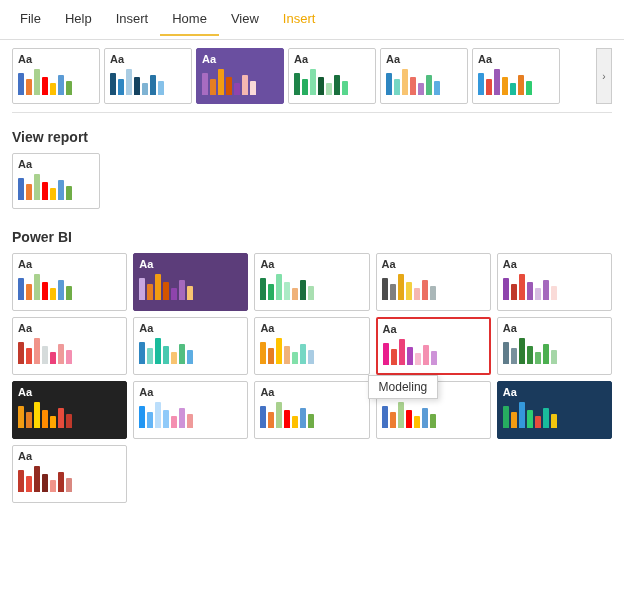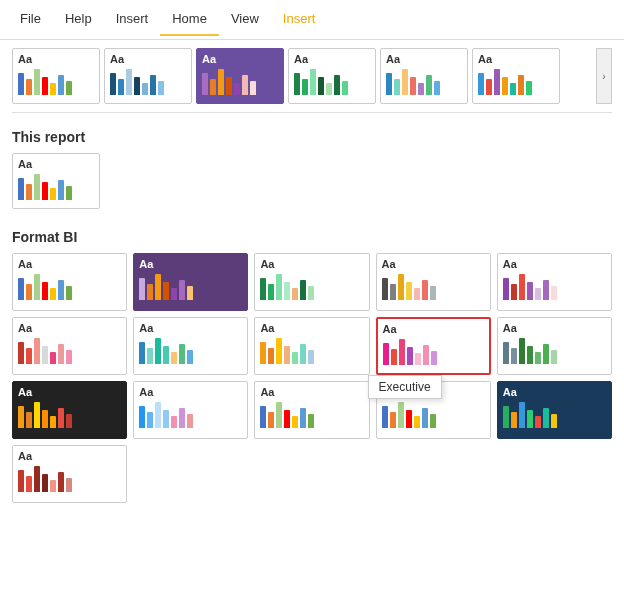--- a/index.html
+++ b/index.html
@@ -233,39 +233,39 @@
             <div class="bar" style="background: rgb(243, 156, 18); height: 18px;"></div>
             <div class="bar" style="background: rgb(26, 188, 156); height: 12px;"></div>
             <div class="bar" style="background: rgb(230, 126, 34); height: 20px;"></div>
             <div class="bar" style="background: rgb(46, 204, 113); height: 14px;"></div>
           </div>
         </div>
       </div>
     <div class="chevron-btn">›</div>
   </div>
 
-  <div class="section-title">This report</div>
+  <div class="section-title">View report</div>
   <div style="margin-bottom:12px;">
     <div id="this-report-card-container">
         <div class="theme-card" style="width: 88px; margin-bottom: 4px;">
           <div class="theme-aa">Aa</div>
           <div class="bars">
             <div class="bar" style="background: rgb(68, 114, 196); height: 22px;"></div>
             <div class="bar" style="background: rgb(237, 125, 49); height: 16px;"></div>
             <div class="bar" style="background: rgb(169, 209, 142); height: 26px;"></div>
             <div class="bar" style="background: rgb(255, 0, 0); height: 18px;"></div>
             <div class="bar" style="background: rgb(255, 192, 0); height: 12px;"></div>
             <div class="bar" style="background: rgb(91, 155, 213); height: 20px;"></div>
             <div class="bar" style="background: rgb(112, 173, 71); height: 14px;"></div>
           </div>
         </div>
       </div>
   </div>
 
-  <div class="section-title">Format BI</div>
+  <div class="section-title">Power BI</div>
   <div class="powerbi-grid" id="powerbi-grid">
       <div class="theme-card-grid">
         <div class="theme-aa">Aa</div>
         <div class="bars">
           <div class="bar" style="background: rgb(68, 114, 196); height: 22px;"></div>
           <div class="bar" style="background: rgb(237, 125, 49); height: 16px;"></div>
           <div class="bar" style="background: rgb(169, 209, 142); height: 26px;"></div>
           <div class="bar" style="background: rgb(255, 0, 0); height: 18px;"></div>
           <div class="bar" style="background: rgb(255, 192, 0); height: 12px;"></div>
           <div class="bar" style="background: rgb(91, 155, 213); height: 20px;"></div>
@@ -360,21 +360,21 @@
         <div class="theme-aa">Aa</div>
         <div class="bars">
           <div class="bar" style="background: rgb(233, 30, 140); height: 22px;"></div>
           <div class="bar" style="background: rgb(231, 76, 60); height: 16px;"></div>
           <div class="bar" style="background: rgb(236, 64, 122); height: 26px;"></div>
           <div class="bar" style="background: rgb(171, 71, 188); height: 18px;"></div>
           <div class="bar" style="background: rgb(248, 187, 208); height: 12px;"></div>
           <div class="bar" style="background: rgb(244, 143, 177); height: 20px;"></div>
           <div class="bar" style="background: rgb(206, 147, 216); height: 14px;"></div>
         </div>
-        <div class="tooltip">Executive</div>
+        <div class="tooltip">Modeling</div>
       </div>
       <div class="theme-card-grid">
         <div class="theme-aa">Aa</div>
         <div class="bars">
           <div class="bar" style="background: rgb(96, 125, 139); height: 22px;"></div>
           <div class="bar" style="background: rgb(120, 144, 156); height: 16px;"></div>
           <div class="bar" style="background: rgb(46, 125, 50); height: 26px;"></div>
           <div class="bar" style="background: rgb(56, 142, 60); height: 18px;"></div>
           <div class="bar" style="background: rgb(102, 187, 106); height: 12px;"></div>
           <div class="bar" style="background: rgb(76, 175, 80); height: 20px;"></div>

